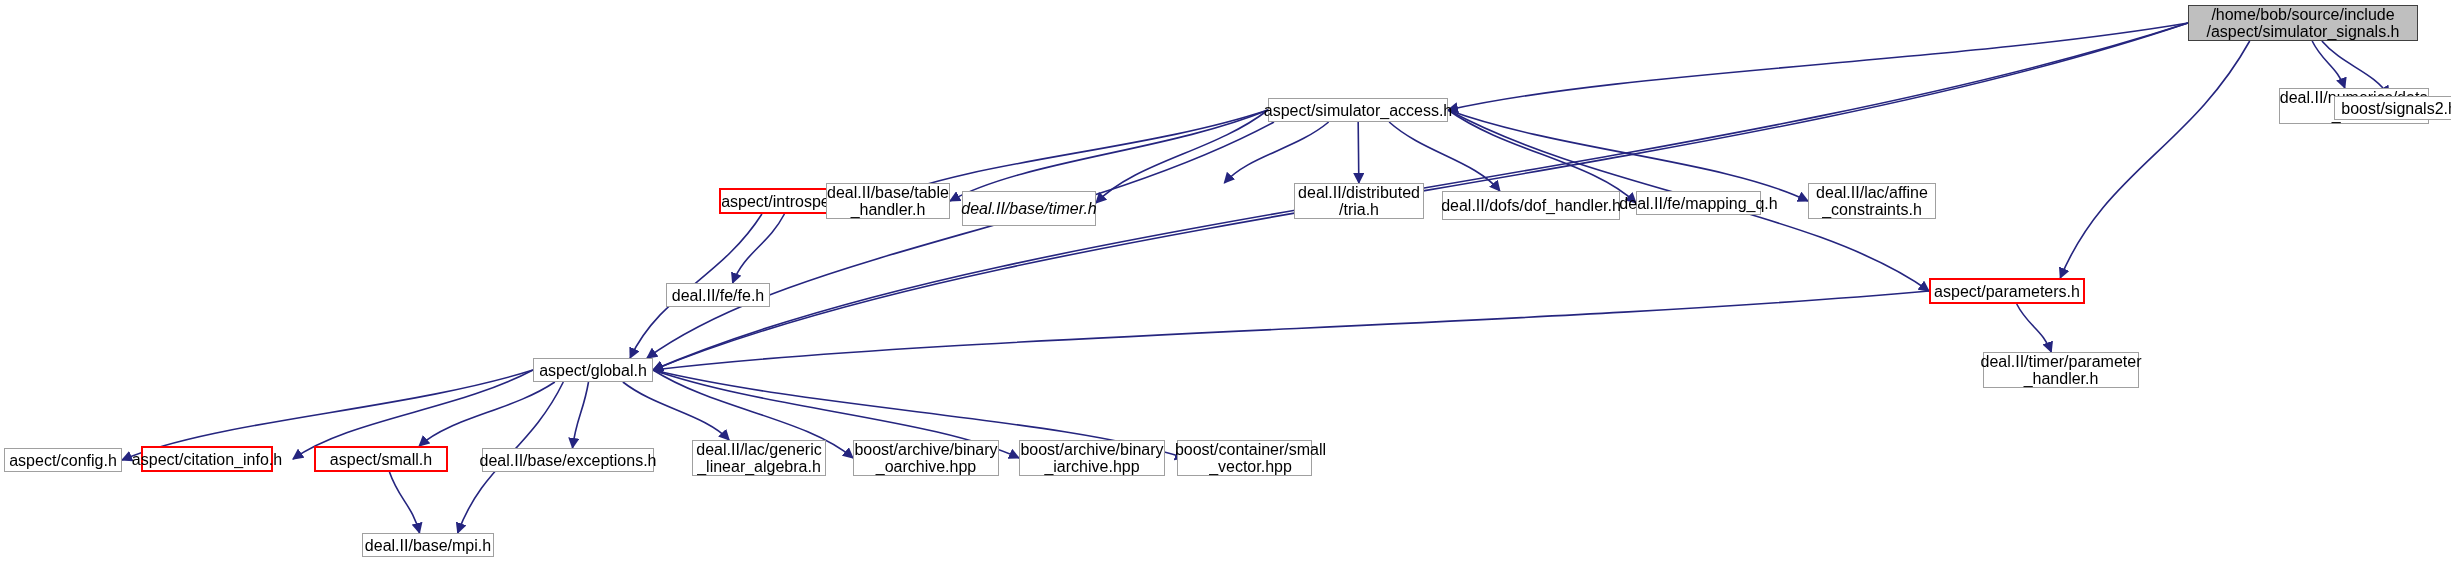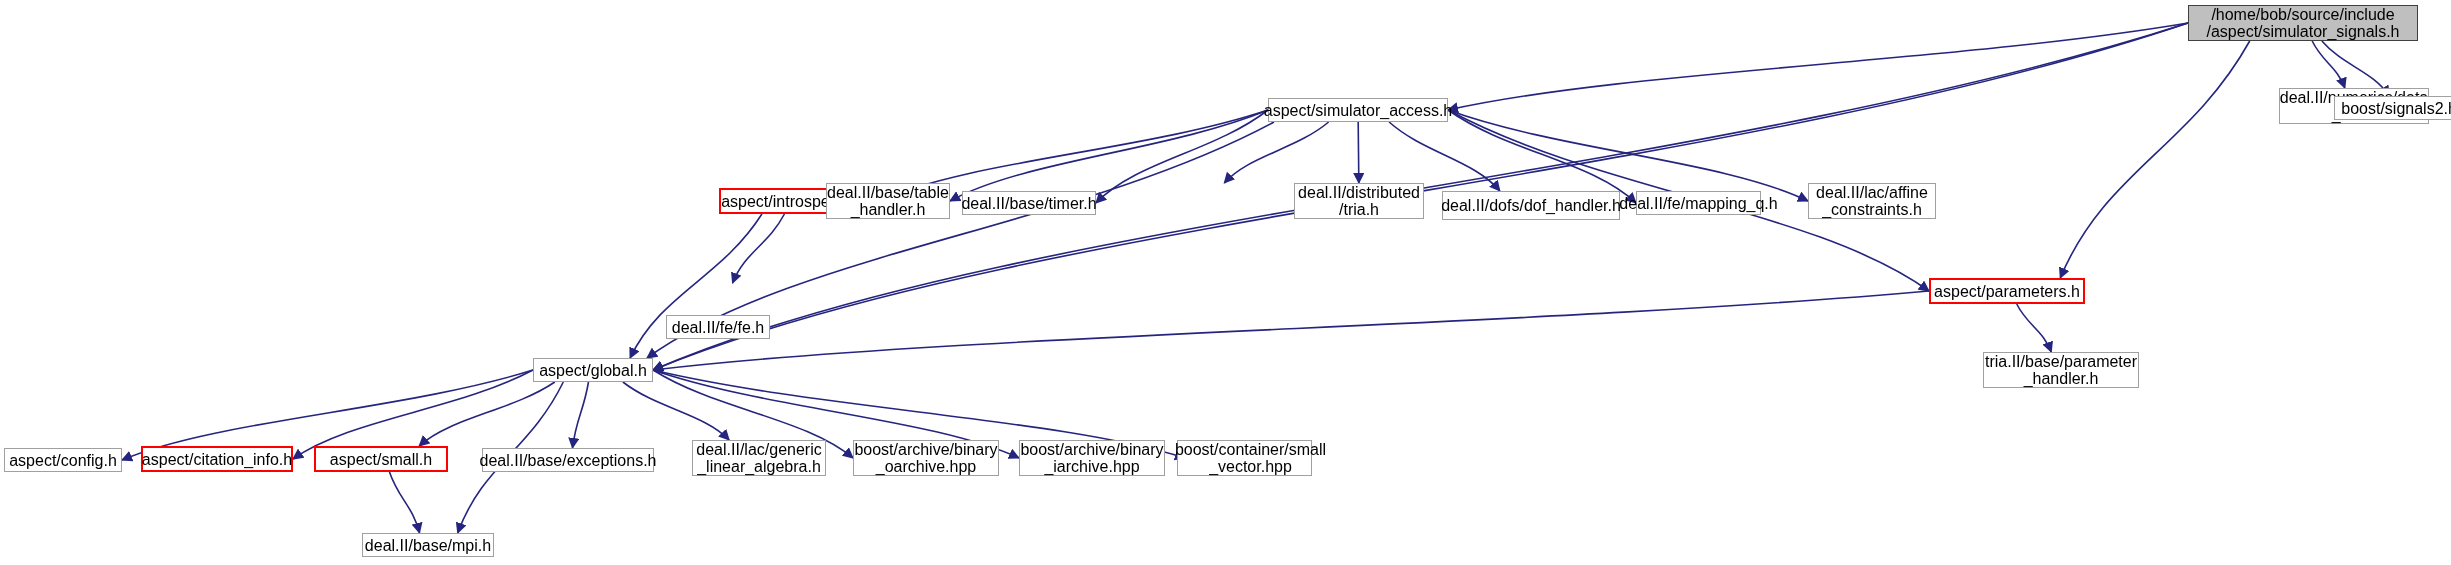--- a/index.html
+++ b/index.html
@@ -97,34 +97,34 @@
   </svg>
 <div class="node root" style="left: 2188px; top: 5px; width: 230px; height: 36px;"><span class="label">/home/bob/source/include
 /aspect/simulator_signals.h</span></div>
     <div class="node" style="left: 2279px; top: 88px; width: 150px; height: 36px;"><span class="label">deal.II/numerics/data
 _out.h</span></div>
     <div class="node" style="left: 2334px; top: 96px; width: 148px; height: 24px;"><span class="label">boost/signals2.hpp</span></div>
     <div class="node" style="left: 1268px; top: 98px; width: 180px; height: 24px;"><span class="label">aspect/simulator_access.h</span></div>
     <div class="node red" style="left: 719px; top: 188px; width: 160px; height: 26px;"><span class="label">aspect/introspection.h</span></div>
     <div class="node" style="left: 826px; top: 183px; width: 124px; height: 36px;"><span class="label">deal.II/base/table
 _handler.h</span></div>
-    <div class="node" style="left: 962px; top: 191px; width: 134px; height: 24px;"><span class="label">deal.II/base/timer.h</span></div>
+    <div class="node" style="left: 962px; top: 191px; width: 134px; height: 35px; font-style: italic;"><span class="label">deal.II/base/timer.h</span></div>
     <div class="node" style="left: 1294px; top: 183px; width: 130px; height: 36px;"><span class="label">deal.II/distributed
 /tria.h</span></div>
     <div class="node" style="left: 1442px; top: 191px; width: 178px; height: 29px;"><span class="label">deal.II/dofs/dof_handler.h</span></div>
     <div class="node" style="left: 1636px; top: 191px; width: 125px; height: 24px;"><span class="label">deal.II/fe/mapping_q.h</span></div>
     <div class="node" style="left: 1808px; top: 183px; width: 128px; height: 36px;"><span class="label">deal.II/lac/affine
 _constraints.h</span></div>
-    <div class="node" style="left: 666px; top: 283px; width: 104px; height: 24px; margin-top: 32px;"><span class="label">deal.II/fe/fe.h</span></div>
+    <div class="node" style="left: 666px; top: 283px; width: 104px; height: 24px;"><span class="label">deal.II/fe/fe.h</span></div>
     <div class="node red" style="left: 1929px; top: 278px; width: 156px; height: 26px;"><span class="label">aspect/parameters.h</span></div>
     <div class="node" style="left: 533px; top: 358px; width: 120px; height: 24px;"><span class="label">aspect/global.h</span></div>
-    <div class="node" style="left: 1983px; top: 352px; width: 156px; height: 36px;"><span class="label">tria.II/base/parameter
+    <div class="node" style="left: 1983px; top: 352px; width: 156px; height: 36px;"><span class="label">deal.II/timer/parameter
 _handler.h</span></div>
     <div class="node" style="left: 4px; top: 448px; width: 118px; height: 24px;"><span class="label">aspect/config.h</span></div>
-    <div class="node red" style="left: 141px; top: 446px; width: 152px; height: 26px;"><span class="label">aspect/citation_info.h</span></div>
+    <div class="node red" style="left: 141px; top: 446px; width: 132px; height: 26px;"><span class="label">aspect/citation_info.h</span></div>
     <div class="node red" style="left: 314px; top: 446px; width: 134px; height: 26px;"><span class="label">aspect/small.h</span></div>
     <div class="node" style="left: 482px; top: 448px; width: 172px; height: 24px;"><span class="label">deal.II/base/exceptions.h</span></div>
     <div class="node" style="left: 692px; top: 440px; width: 134px; height: 36px;"><span class="label">deal.II/lac/generic
 _linear_algebra.h</span></div>
     <div class="node" style="left: 853px; top: 440px; width: 146px; height: 36px;"><span class="label">boost/archive/binary
 _oarchive.hpp</span></div>
     <div class="node" style="left: 1019px; top: 440px; width: 146px; height: 36px;"><span class="label">boost/archive/binary
 _iarchive.hpp</span></div>
     <div class="node" style="left: 1177px; top: 440px; width: 135px; height: 36px; padding-left: 12px;"><span class="label">boost/container/small
 _vector.hpp</span></div>

